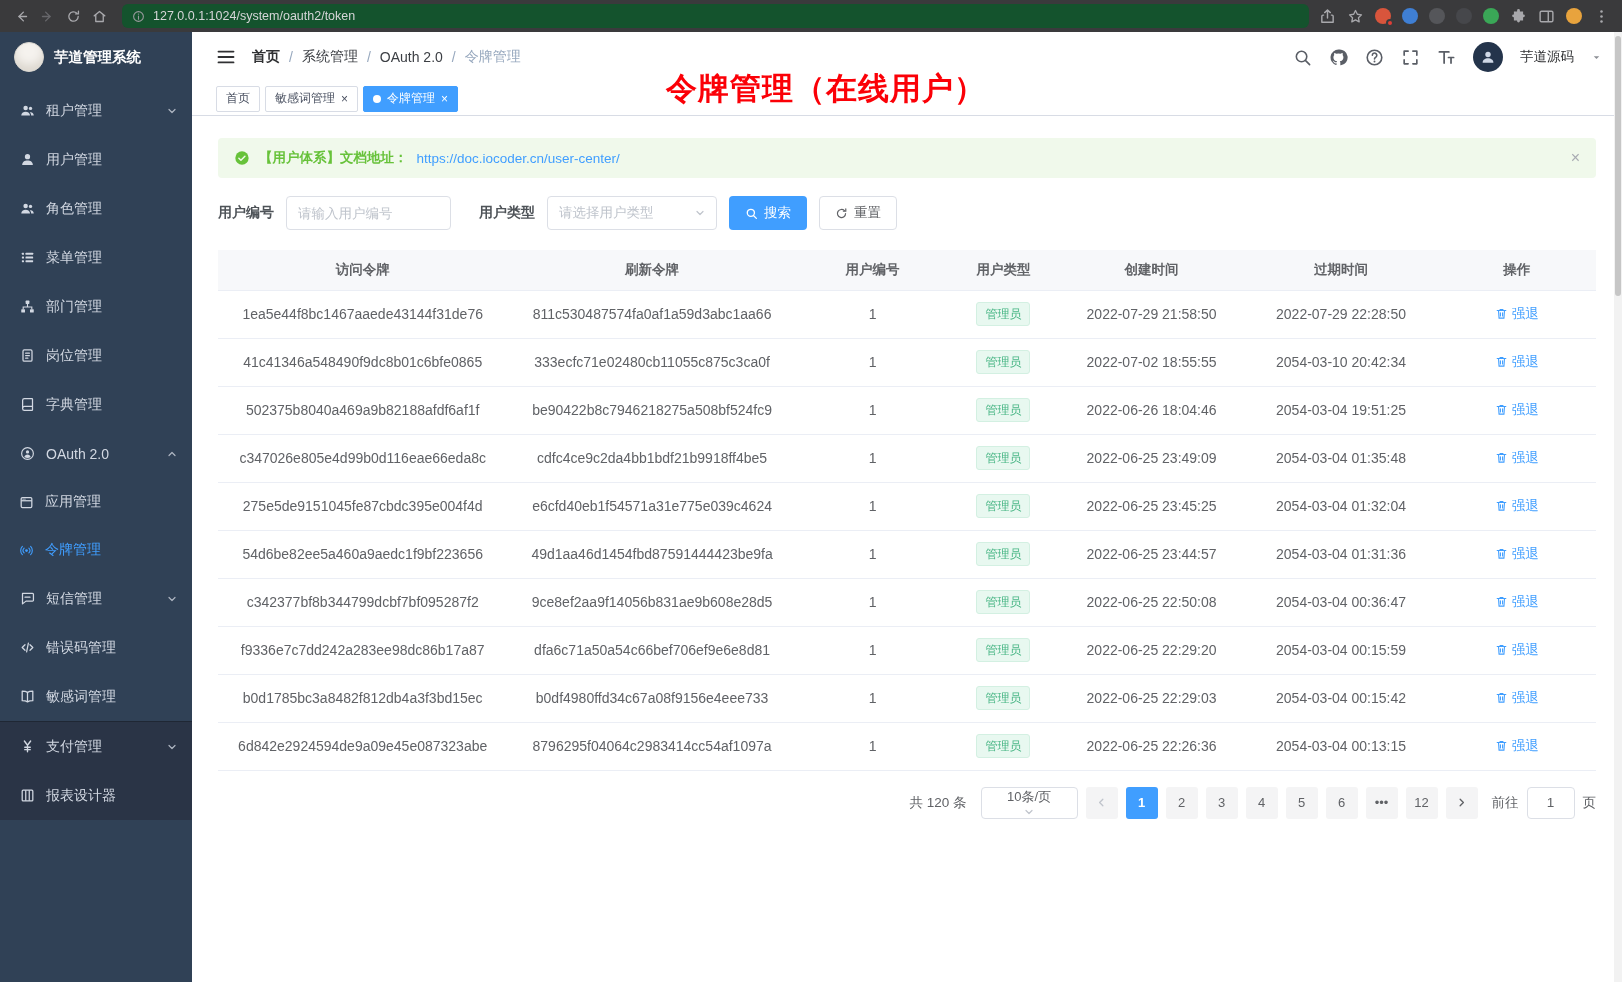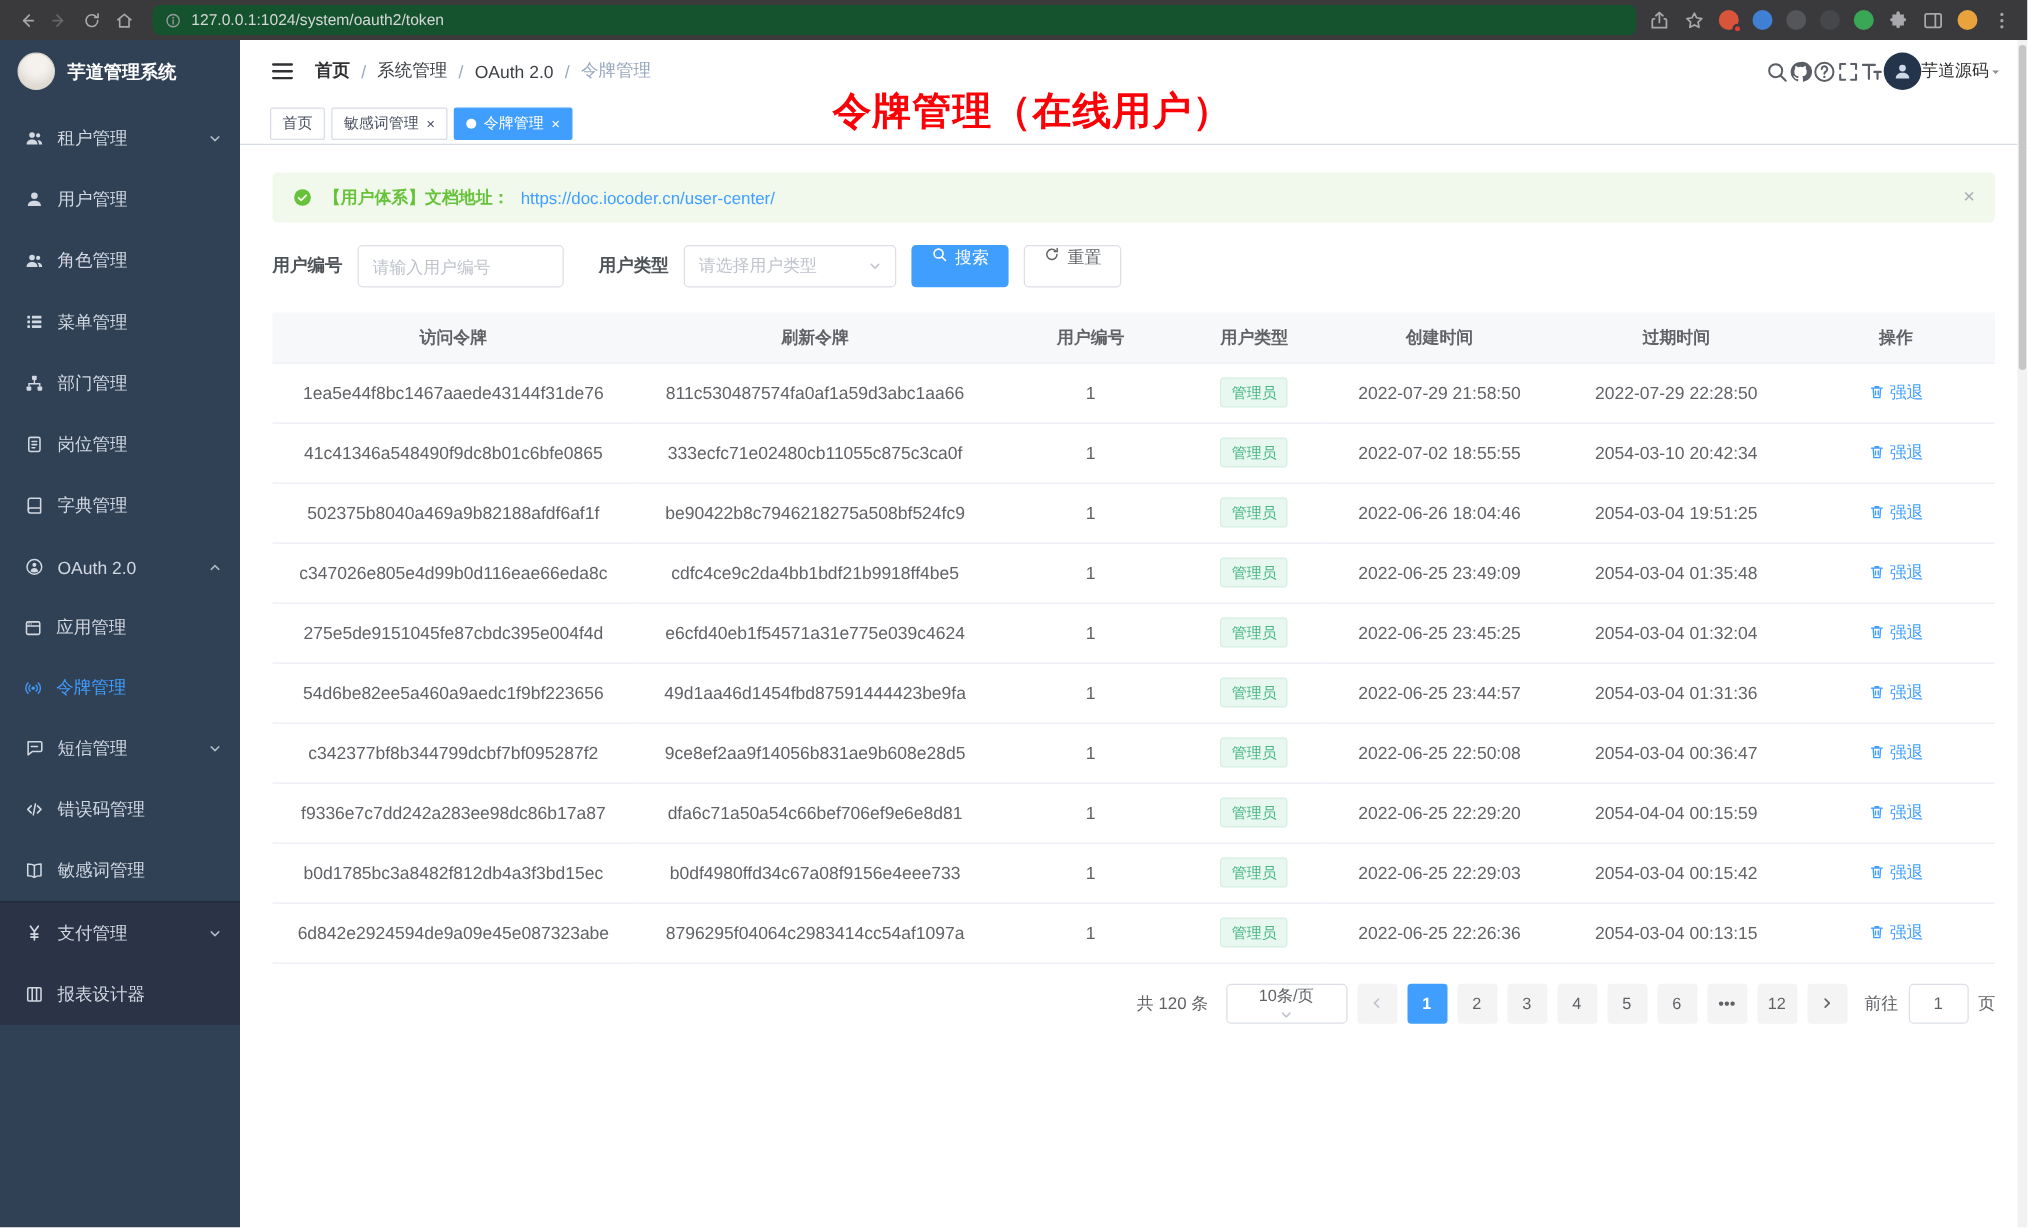--- a/index.html
+++ b/index.html
@@ -41,21 +41,21 @@
   
   .main { flex:1; display:flex; flex-direction:column; min-width:0; }
   .topbar { height:50px; background:#fff; display:flex; align-items:center; padding:0 20px 0 24px; flex:none; }
   .hamburger { width:20px; height:20px; color:#303133; cursor:pointer; flex:none; }
   .hamburger svg { width:20px; height:20px; }
   .crumb { display:flex; align-items:center; gap:9px; margin-left:16px; font-size:14px; }
   .crumb .ci { color:#303133; font-weight:600; }
   .crumb .ci.plain { font-weight:400; color:#3c3f44; }
   .crumb .sep { color:#97a8be; }
   .crumb .last { color:#97a8be; }
-  .tools { margin-left:auto; display:flex; align-items:center; }
+  .tools { margin-left:auto; display:flex; align-items:center; gap:17px; }
   .tool-btn { width:19px; height:19px; color:#5a5e66; cursor:pointer; flex:none; }
   .tool-btn svg { width:19px; height:19px; }
   .user-avatar { width:30px; height:30px; border-radius:50%; background:#24344b; display:flex; align-items:center; justify-content:center; color:#cfd8e6; }
   .user-avatar svg { width:18px; height:18px; }
   .uname { font-size:13.5px; color:#303133; }
   .caret { width:11px; height:11px; color:#8c8f95; }
 
   
   .tagsbar { height:34px; border-bottom:1px solid #d8dce5; display:flex; align-items:center; padding:0 24px; gap:5px; flex:none; background:#fff; }
   .tag-item { height:26px; display:inline-flex; align-items:center; gap:6px; padding:0 9px; border:1px solid #d8dce5; background:#fff; color:#495060; font-size:12px; cursor:pointer; border-radius:2px; }
@@ -71,21 +71,21 @@
   .alert-link { color:#409eff; text-decoration:none; }
   .alert-close { margin-left:auto; color:#a8abb2; font-size:16px; cursor:pointer; line-height:1; }
 
   .filters { margin-top:18px; display:flex; align-items:center; font-size:14px; }
   .f-label { font-weight:700; color:#4e5358; margin-right:12px; white-space:nowrap; }
   .f-input { width:165px; height:34px; border:1px solid #dcdfe6; border-radius:4px; padding:0 11px; font-size:13.5px; color:#a21caf; outline:none; background:#fff; font-family:inherit; }
   .f-input::placeholder { color:#bfc4cc; }
   .f-select { width:170px; height:34px; border:1px solid #dcdfe6; border-radius:4px; padding:0 10px 0 11px; display:flex; align-items:center; justify-content:space-between; color:#bfc4cc; font-size:13.5px; cursor:pointer; background:#fff; }
   .f-select svg { width:12px; height:12px; color:#c0c4cc; }
   .gap28 { width:28px; flex:none; }
-  .btn { height:34px; border-radius:4px; display:inline-flex; align-items:flex-start; gap:6px; padding:0 15px; font-size:13.5px; cursor:pointer; border:1px solid transparent; white-space:nowrap; }
+  .btn { height:34px; border-radius:4px; display:inline-flex; align-items:center; gap:6px; padding:0 15px; font-size:13.5px; cursor:pointer; border:1px solid transparent; white-space:nowrap; }
   .btn svg { width:13px; height:13px; }
   .btn-primary { background:#409eff; color:#fff; margin-left:12px; }
   .btn-plain { background:#fff; color:#606266; border-color:#dcdfe6; margin-left:12px; }
 
   table.grid { width:100%; margin-top:20px; border-collapse:collapse; table-layout:fixed; }
   table.grid th { height:40px; background:#f7f8fa; color:#606266; font-size:13.5px; font-weight:700; border-bottom:1px solid #ebeef5; text-align:center; }
   table.grid td { height:48px; color:#606266; font-size:14px; border-bottom:1px solid #ebeef5; text-align:center; white-space:nowrap; overflow:hidden; }
   .tag-success { display:inline-block; height:24px; line-height:22px; padding:0 8px; background:#e8f8f0; color:#47b584; border:1px solid #d3f0e2; border-radius:3px; font-size:12px; }
   .op-link { color:#409eff; font-size:13.5px; display:inline-flex; align-items:center; gap:4px; cursor:pointer; text-decoration:none; }
   .op-link svg { width:13px; height:13px; }
@@ -608,21 +608,21 @@
                 </a>
               </td>
             </tr>
 
             <tr>
               <td><span>f9336e7c7dd242a283ee98dc86b17a87</span></td>
               <td><span>dfa6c71a50a54c66bef706ef9e6e8d81</span></td>
               <td><span>1</span></td>
               <td><span class="tag-success">管理员</span></td>
               <td><span>2022-06-25 22:29:20</span></td>
-              <td><span>2054-04-04 00:15:59</span></td>
+              <td><span>2054-03-04 00:15:59</span></td>
               <td>
                 <a class="op-link">
                   <svg viewBox="0 0 24 24" fill="none" stroke="currentColor" stroke-width="2" stroke-linecap="round">
                     <path d="M4 6.5h16M9.5 6.5V4.5h5v2M6.5 6.5l1 14h9l1-14"></path>
                     <path d="M10 10.5v6M14 10.5v6"></path>
                   </svg>
                   <span>强退</span>
                 </a>
               </td>
             </tr>

